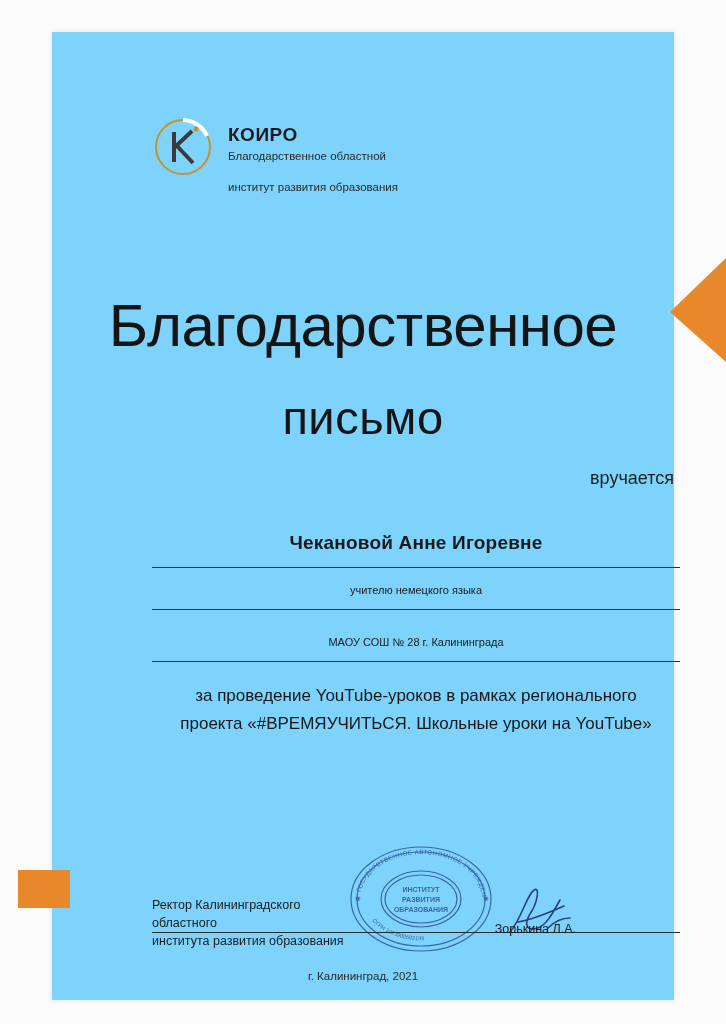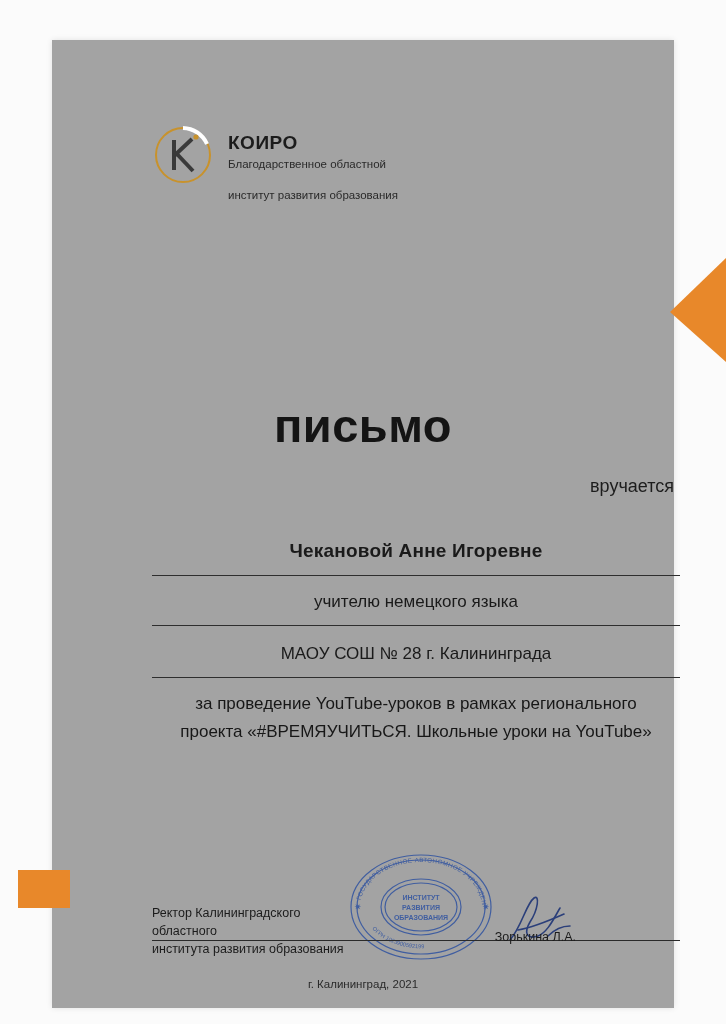--- a/index.html
+++ b/index.html
@@ -19,24 +19,24 @@
     position: relative;
     width: 726px;
     height: 1024px;
     background: #fbfbfb;
   }
 
   
   .sheet {
     position: absolute;
     left: 52px;
-    top: 40px;
+    top: 32px;
     width: 622px;
     height: 968px;
-    background: #a3a3a3;
+    background: #7dd3fc;
     box-shadow: 0 0 6px rgba(0,0,0,0.10);
   }
 
   
   .chevron {
     position: absolute;
     right: 0;
     top: 258px;
     width: 56px;
     height: 104px;
@@ -100,21 +100,21 @@
     letter-spacing: -0.5px;
     color: #141414;
   }
   .title-second {
     position: absolute;
     left: 0;
     right: 0;
     top: 358px;
     text-align: center;
     font-size: 47px;
-    font-weight: bold;
+    font-weight: normal;
     color: #141414;
     letter-spacing: 0.5px;
   }
   .subtitle {
     position: absolute;
     left: 0;
     right: 0;
     top: 436px;
     text-align: right;
     font-size: 18px;
@@ -129,21 +129,21 @@
     text-align: center;
     border-bottom: 1px solid #2e2e2e;
     padding-bottom: 13px;
   }
   .field.bold {
     font-weight: bold;
     font-size: 19px;
     letter-spacing: 0.2px;
   }
   .field.normal {
-    font-size: 17px;
+    font-size: 11px;
   }
   #field-name  { top: 500px; }
   #field-role  { top: 552px; }
   #field-org   { top: 604px; text-align: center; }
 
   .body-text {
     position: absolute;
     left: 86px;
     width: 556px;
     top: 650px;
@@ -222,20 +222,21 @@
           <circle cx="44" cy="13" r="2.6" fill="#c8922c"></circle>
         </svg>
       </div>
       <div class="logo-text">
         <div class="logo-title">КОИРО</div>
         <div class="logo-sub">Благодарственное областной</div>
         <div class="logo-sub" style="margin-top:16px">институт развития образования</div>
       </div>
     </div>
 
+    <div class="title-main">Благодарственное</div>
     <div class="title-second">письмо</div>
     <div class="subtitle">вручается</div>
 
     <div class="field bold" id="field-name">Чекановой Анне Игоревне</div>
     <div class="field normal" id="field-role">учителю немецкого языка</div>
     <div class="field normal" id="field-org">МАОУ СОШ № 28 г. Калининграда</div>
 
     <div class="body-text">
       <div>за проведение YouTube-уроков в рамках регионального</div>
       <div>проекта «#ВРЕМЯУЧИТЬСЯ. Школьные уроки на YouTube»</div>

